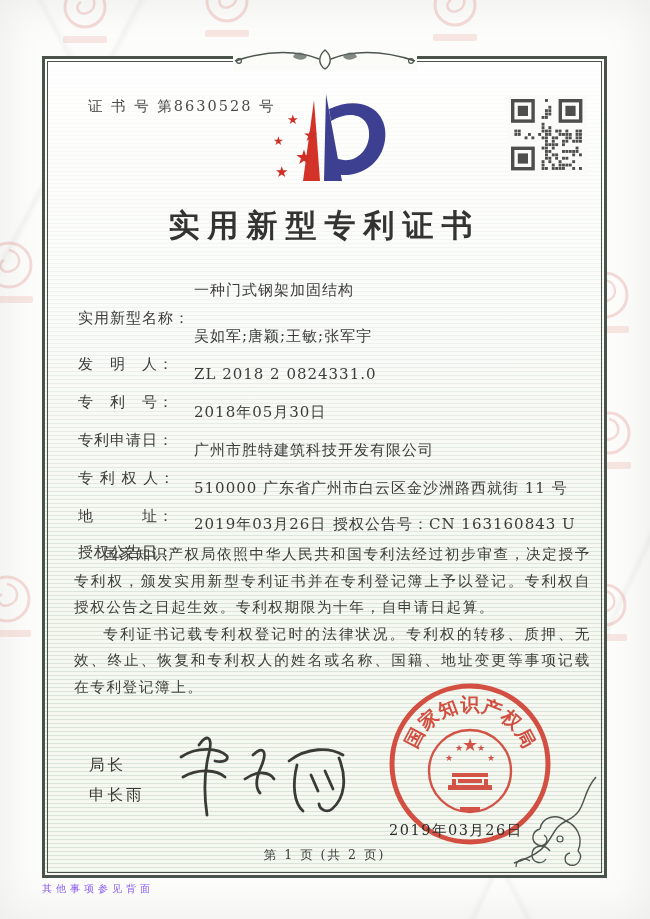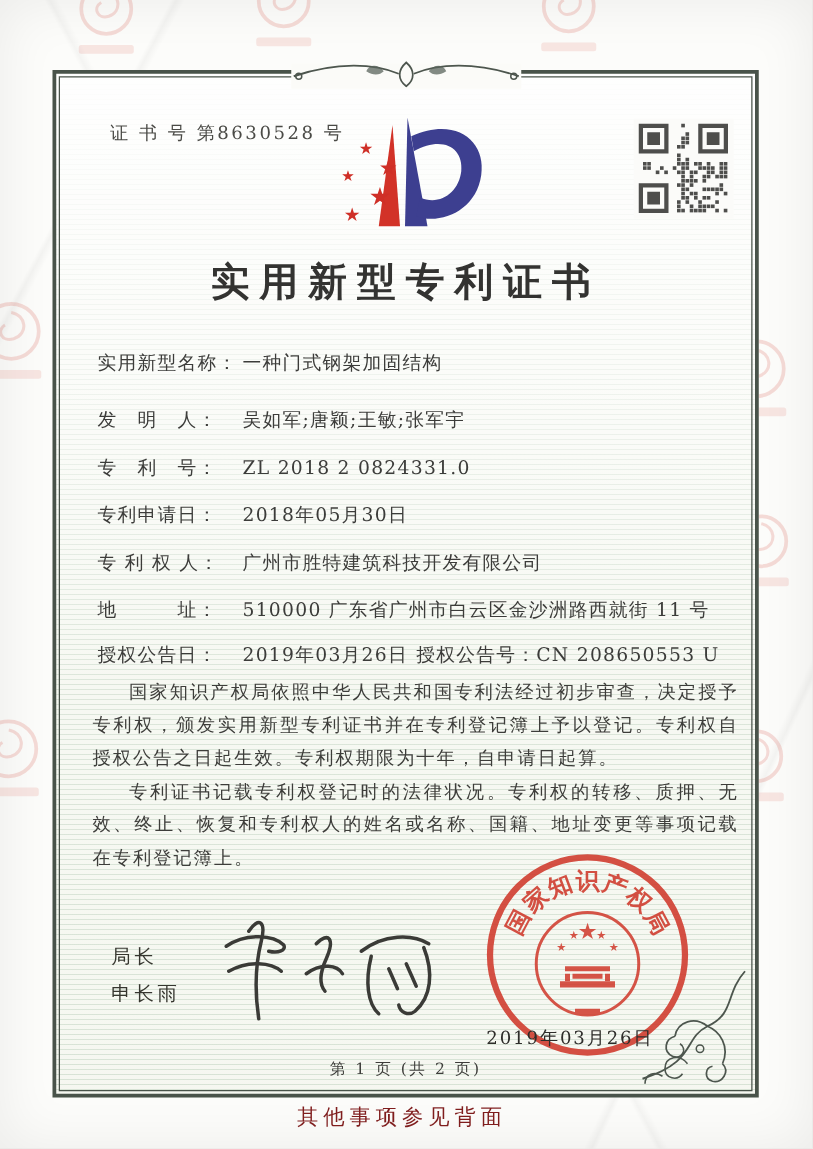--- a/index.html
+++ b/index.html
@@ -26,35 +26,35 @@
       #f5f7f0;
   }
   .frame-inner{position:absolute;inset:2px;border:1px solid #49534a;pointer-events:none;}
   .cert-no{position:absolute;left:43px;top:38px;font-size:14.5px;color:#4a4a46;letter-spacing:2px;white-space:pre;}
   .logo{position:absolute;left:212px;top:28px;width:156px;height:112px;}
   .logo .star{position:absolute;color:#cf2f27;line-height:1;font-family:"DejaVu Sans",sans-serif;}
   .qr{position:absolute;left:462px;top:36px;width:80px;height:80px;background:#fbfbf9;}
   .title{position:absolute;left:0;top:146px;width:100%;margin:0;text-align:center;
     font-size:31px;font-weight:600;color:#333331;letter-spacing:8px;}
   .row{position:absolute;left:33px;display:flex;font-size:15px;color:#3c3c3a;letter-spacing:1px;}
-  .row .lab{width:116px;white-space:pre;}
+  .row .lab{width:116px;white-space:pre;margin-top:28px;}
   .row .val{white-space:pre;}
   .grant2{position:absolute;left:288px;display:flex;font-size:15px;color:#3c3c3a;letter-spacing:1px;}
   .paras{position:absolute;left:29px;top:482px;width:517px;}
   .paras p{margin:0;text-indent:2em;font-size:14.6px;line-height:26.5px;letter-spacing:1.6px;
     text-align:justify;color:#3d3d3a;}
   .signer{position:absolute;left:44px;top:692px;font-size:15.5px;color:#36362f;letter-spacing:3px;
     font-family:Liberation Mono, monospace;line-height:30px;}
   .signature{position:absolute;left:122px;top:666px;}
   .seal{position:absolute;left:340px;top:620px;width:170px;height:170px;}
   .seal .arc span{position:absolute;font-size:19px;font-weight:bold;color:#cf382a;opacity:.88;
     font-family:"DejaVu Sans","Liberation Sans",sans-serif;}
   .seal-date{position:absolute;left:4px;top:142px;font-size:14.5px;color:#2e2d2a;letter-spacing:1.5px;white-space:pre;}
   .page-no{position:absolute;left:0;top:788px;width:100%;text-align:center;font-size:12.5px;color:#3d3d3a;letter-spacing:2px;}
-  .back-note{position:absolute;left:42px;top:882px;width:559px;text-align:center;font-size:17px;color:#7f1d1d;letter-spacing:4px;}
+  .back-note{position:absolute;left:42px;top:882px;width:559px;text-align:left;font-size:10px;color:#8b5cf6;letter-spacing:4px;}
   .ornament-top{position:absolute;left:170px;top:-14px;}
   .ornament-corner{position:absolute;right:4px;bottom:2px;}
   .wm{position:absolute;opacity:.17;pointer-events:none;}
 </style>
 </head>
 <body>
 
 <div class="page">
 
   <div class="wm" style="left:58px;top:-18px">
@@ -295,21 +295,21 @@
     <div class="row" style="top:420px">
       <span class="lab">地　　　址：</span>
       <span class="val">510000 广东省广州市白云区金沙洲路西就街 11 号</span>
     </div>
     <div class="row" style="top:456px">
       <span class="lab">授权公告日：</span>
       <span class="val">2019年03月26日</span>
     </div>
     <div class="grant2" style="top:456px">
       <span class="lab" style="white-space:pre">授权公告号：</span>
-      <span class="val">CN 208650553 U</span>
+      <span class="val">CN 163160843 U</span>
     </div>
 
     <div class="paras">
       <p>国家知识产权局依照中华人民共和国专利法经过初步审查，决定授予专利权，颁发实用新型专利证书并在专利登记簿上予以登记。专利权自授权公告之日起生效。专利权期限为十年，自申请日起算。</p>
       <p>专利证书记载专利权登记时的法律状况。专利权的转移、质押、无效、终止、恢复和专利权人的姓名或名称、国籍、地址变更等事项记载在专利登记簿上。</p>
     </div>
 
     <div class="signer">
       <div>局长</div>
       <div>申长雨</div>

